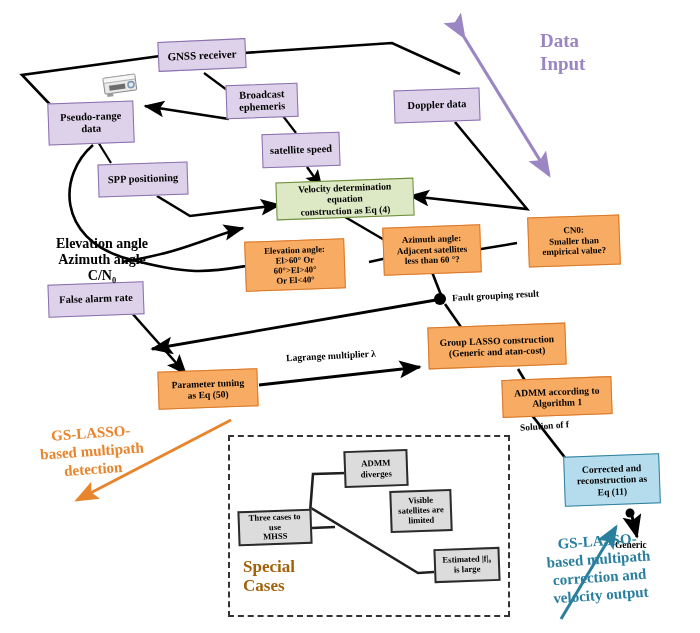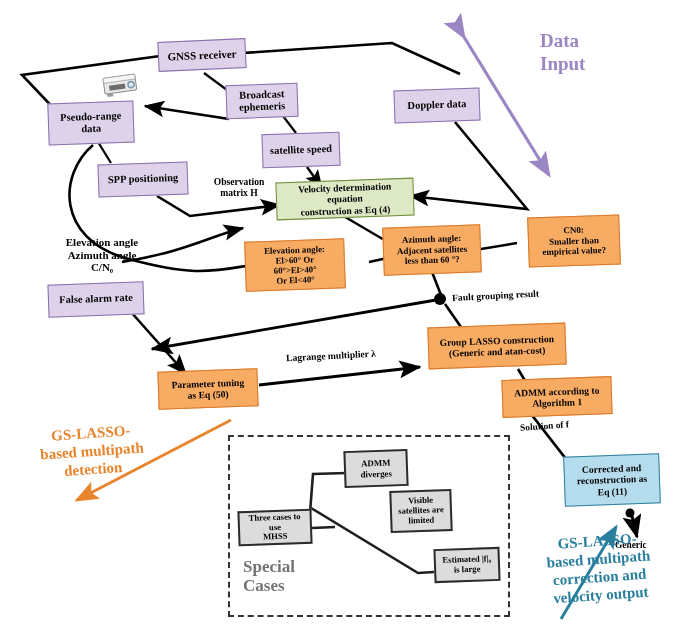--- a/index.html
+++ b/index.html
@@ -13,21 +13,21 @@
   .green{background:#dde8c4;border:1.4px solid #6f8f3c;color:#000;}
   .orange{background:#f7ab63;border:1.6px solid #d9782a;color:#000;}
   .blue{background:#b5dced;border:1.6px solid #2f7f9e;color:#000;}
   .grey{background:#dcdcdc;border:2px solid #2b2b2b;color:#000;}
   .lbl{position:absolute;font-weight:bold;color:#000;text-align:center;line-height:1.15;}
   .bigtext{position:absolute;font-weight:bold;line-height:1.2;}
   .dataInput{color:#9b86c4;font-size:19px;}
   .orangeTxt{color:#e8842c;font-size:15px;}
   .tealTxt{color:#2a7f9e;font-size:15px;}
   .dashbox{position:absolute;border:2px dashed #333;box-sizing:border-box;}
-  .special{position:absolute;font-weight:bold;font-size:17px;color:#737373;line-height:1.1;}
+  .special{position:absolute;font-weight:bold;font-size:17px;color:#a16207;line-height:1.1;}
   .device{position:absolute;}
 </style>
 </head>
 <body>
 
 <div id="stage">
 
   <svg id="wires" viewBox="0 0 700 633">
     <defs>
       <marker id="ah" markerWidth="9" markerHeight="9" refX="7.4" refY="3.2" orient="auto" markerUnits="strokeWidth">
@@ -210,24 +210,22 @@
   </div>
 
   <div class="node grey" style="left:434px;top:548px;width:66px;height:34px;font-size:8.6px;transform:rotate(-2deg);">
     <span style="white-space:pre-line">Estimated |f|₀
 is large</span>
   </div>
 
   <div class="special" style="left:243px;top:558px;white-space:pre-line;">Special
 Cases</div>
 
-  <div class="lbl" style="left:196px;top:176px;width:86px;font-size:9.6px;white-space:pre-line;">Observation
-matrix H</div>
-
-  <div class="lbl" style="left:52px;top:236px;width:100px;font-size:11px;white-space:pre-line;">Elevation angle
+
+  <div class="lbl" style="left:52px;top:236px;width:100px;font-size:14px;white-space:pre-line;">Elevation angle
 Azimuth angle
 C/N₀</div>
 
   <div class="lbl" style="left:452px;top:289px;width:120px;font-size:9.6px;text-align:left;transform:rotate(-3deg);">Fault grouping result</div>
 
   <div class="lbl" style="left:266px;top:350px;width:130px;font-size:9.6px;transform:rotate(-3deg);">Lagrange multiplier  λ</div>
 
   <div class="lbl" style="left:520px;top:420px;width:80px;font-size:9.4px;text-align:left;transform:rotate(-4deg);">Solution of f</div>
 
   <div class="lbl" style="left:615px;top:540px;width:58px;font-size:9.4px;text-align:left;">Generic</div>

